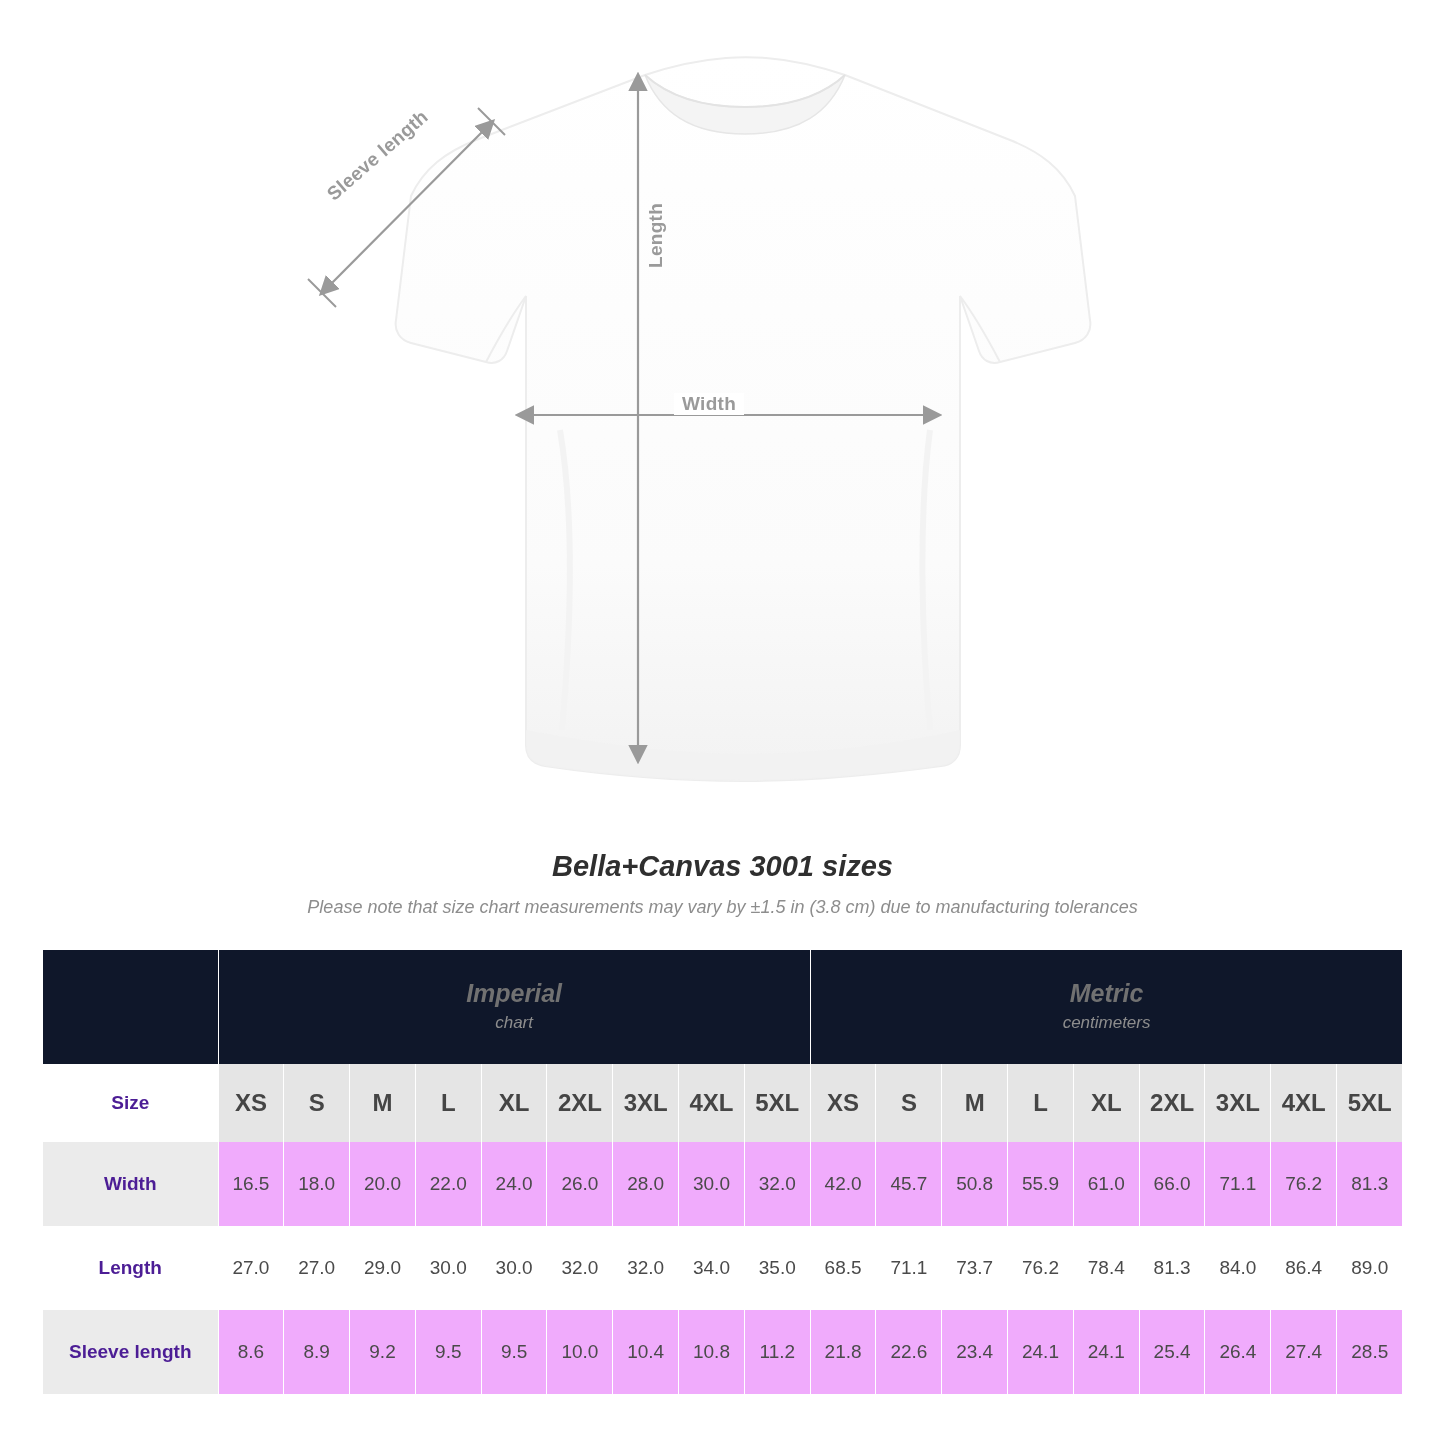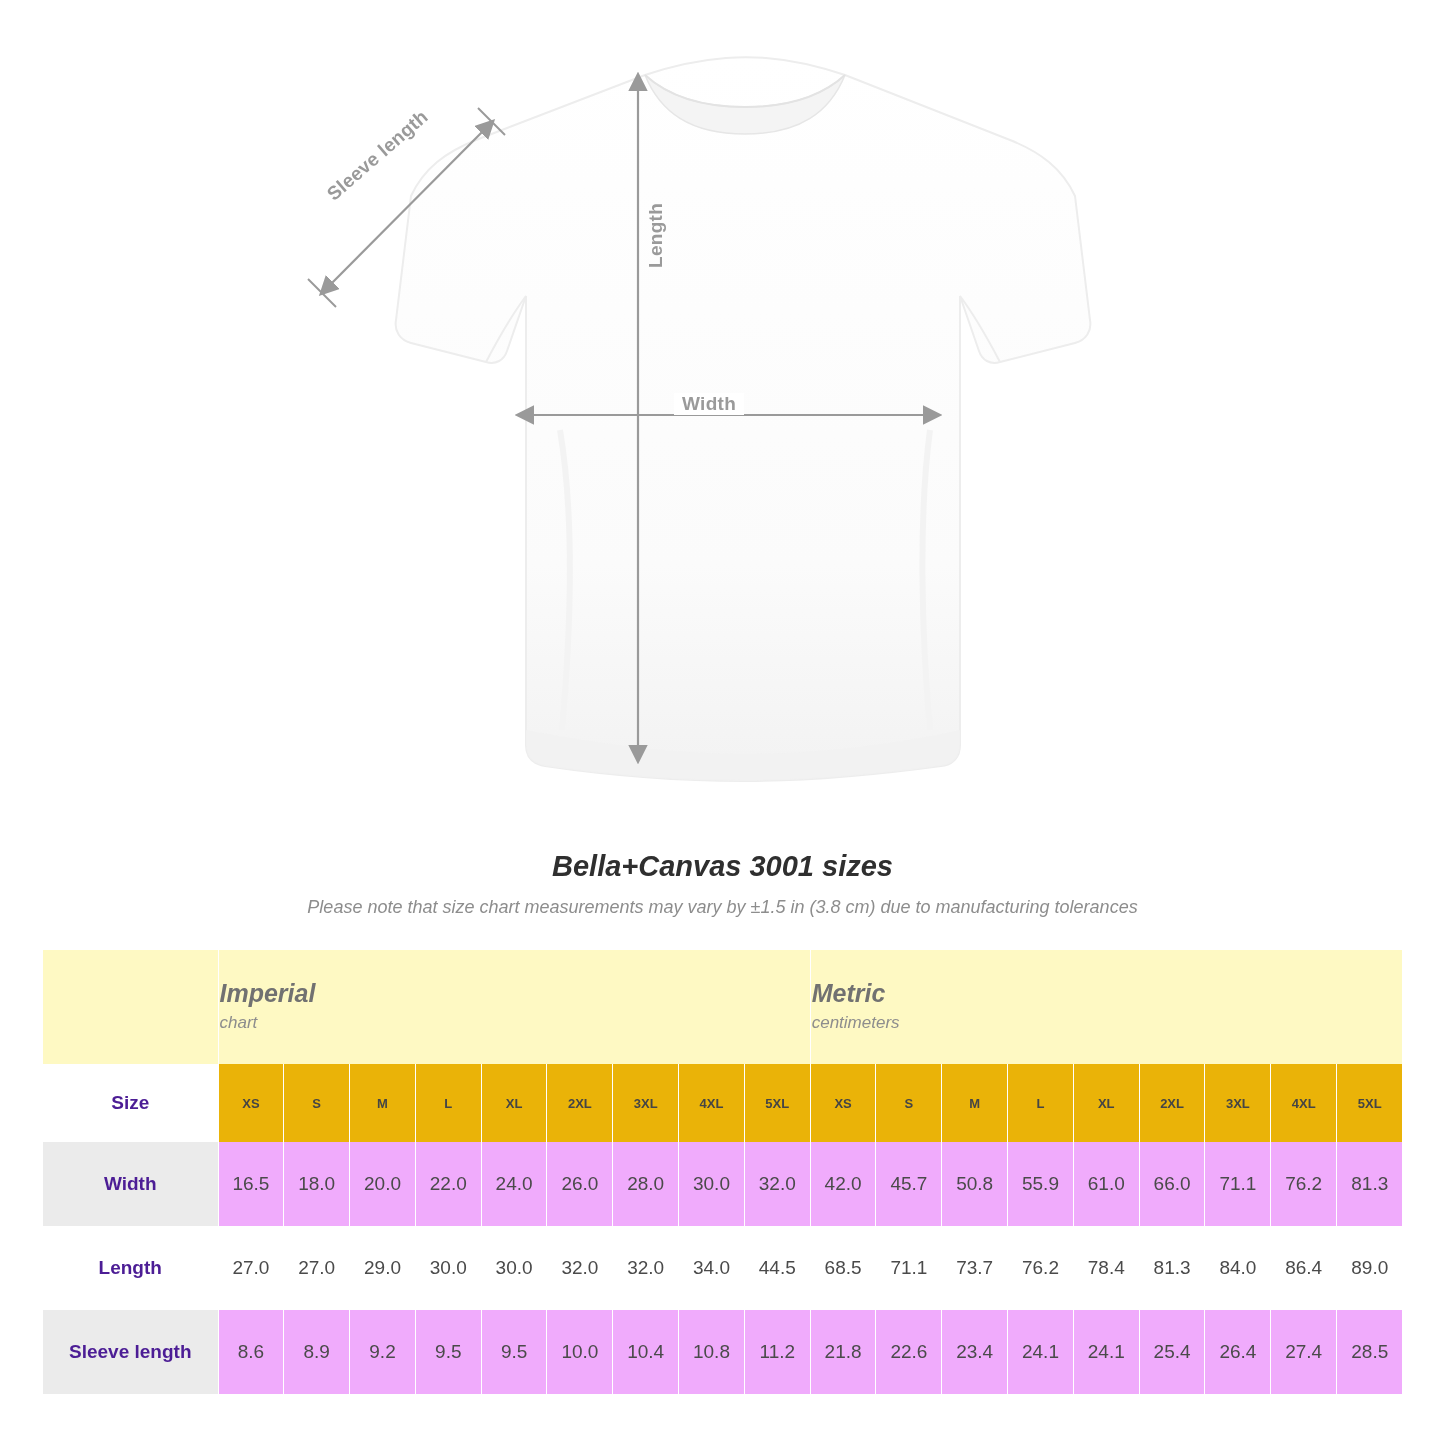--- a/index.html
+++ b/index.html
@@ -86,46 +86,47 @@
   }
   table.size-table {
     border-collapse: collapse;
     width: 100%;
     table-layout: fixed;
   }
   table.size-table col.label-col { width: 175px; }
   table.size-table col.data-col  { width: 65.8px; }
 
   .unit-header td {
-    background: #fef9c3;
+    background: #0f172a;
     height: 112px;
     vertical-align: middle;
+    text-align: center;
   }
   .unit-name {
     font-size: 25px;
     font-style: italic;
     font-weight: bold;
     color: #717171;
     line-height: 1.25;
   }
   .unit-sub {
     font-size: 17px;
     font-style: italic;
     color: #8d8d8d;
     line-height: 1.6;
   }
 
   .size-row td {
     height: 76px;
     text-align: center;
     vertical-align: middle;
-    font-size: 13px;
+    font-size: 24px;
     font-weight: bold;
     color: #454545;
-    background: #eab308;
+    background: #e5e5e5;
   }
   .size-row td.rowhead,
   .data-row td.rowhead {
     font-weight: bold;
     color: #4c1d95;
     font-size: 19px;
   }
 
   .data-row td {
     height: 82px;
@@ -315,21 +316,21 @@
         <tr class="data-row plain">
           <td class="rowhead sep">Length</td>
           <td class="sep">27.0</td>
           <td class="sep">27.0</td>
           <td class="sep">29.0</td>
           <td class="sep">30.0</td>
           <td class="sep">30.0</td>
           <td class="sep">32.0</td>
           <td class="sep">32.0</td>
           <td class="sep">34.0</td>
-          <td class="sep">44.5</td>
+          <td class="sep">35.0</td>
           <td class="sep">68.5</td>
           <td class="sep">71.1</td>
           <td class="sep">73.7</td>
           <td class="sep">76.2</td>
           <td class="sep">78.4</td>
           <td class="sep">81.3</td>
           <td class="sep">84.0</td>
           <td class="sep">86.4</td>
           <td>89.0</td>
         </tr>

